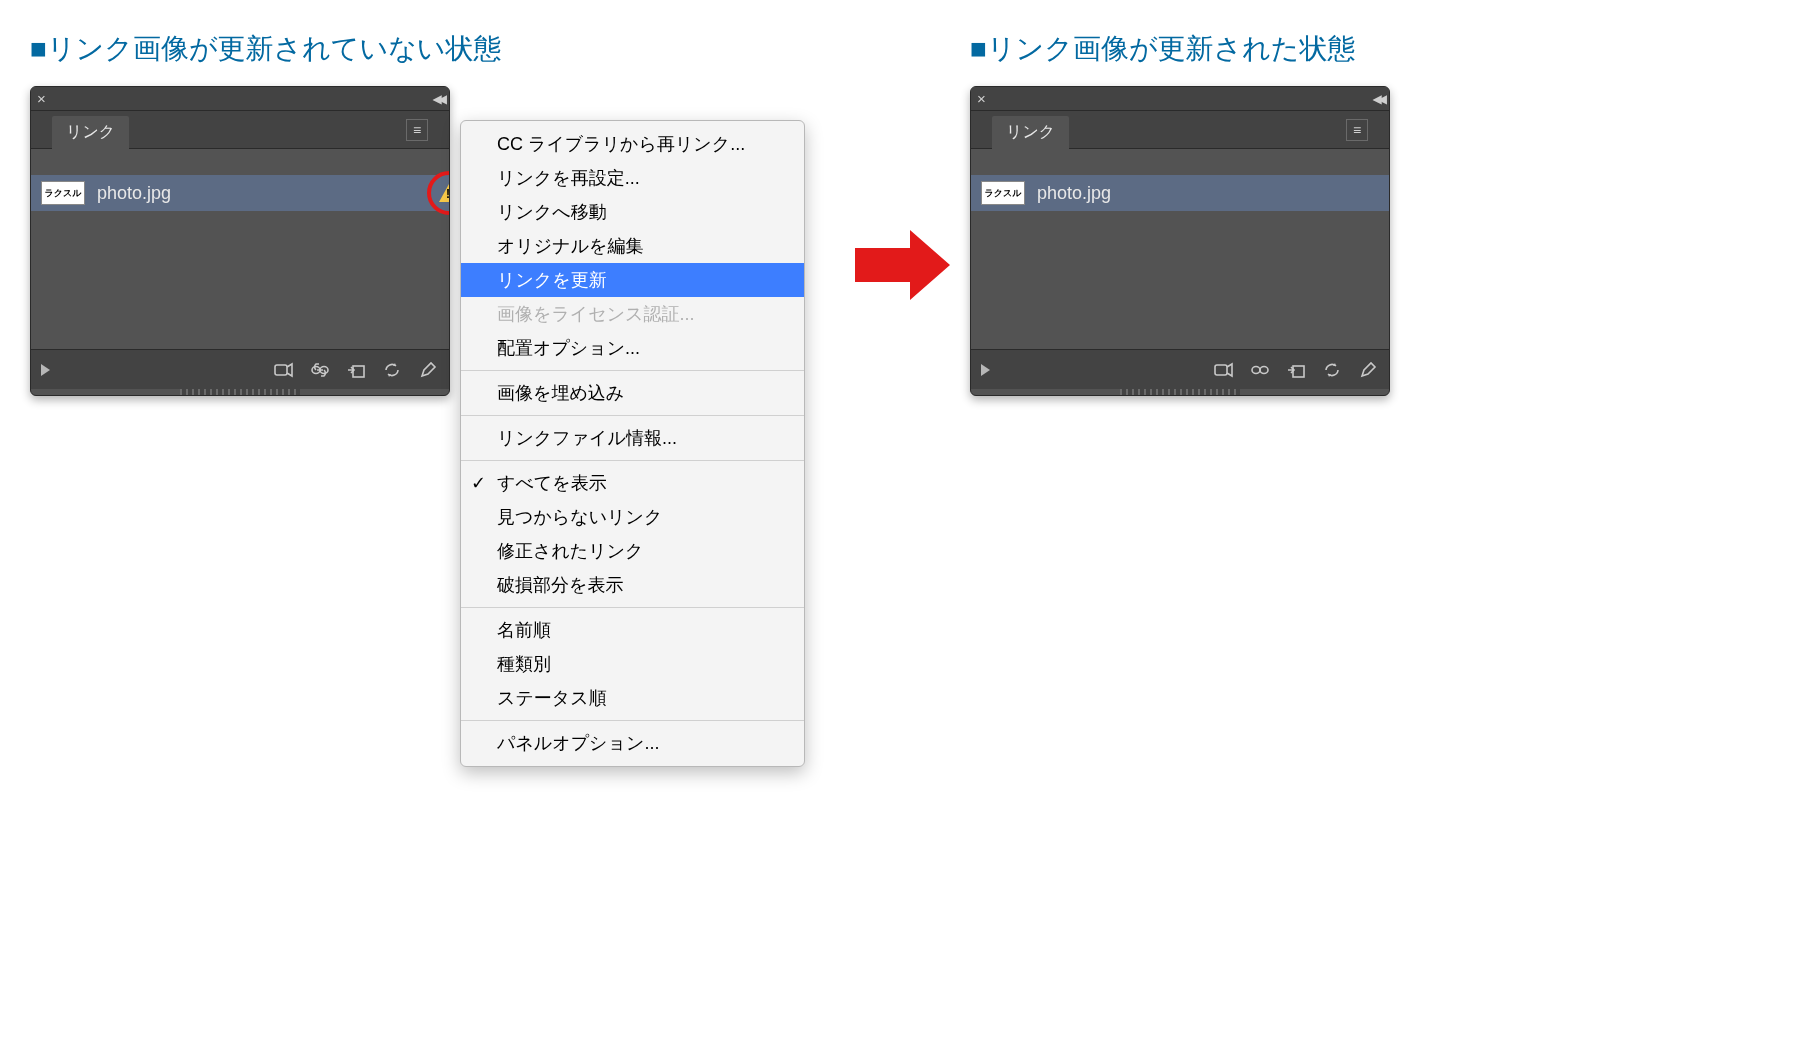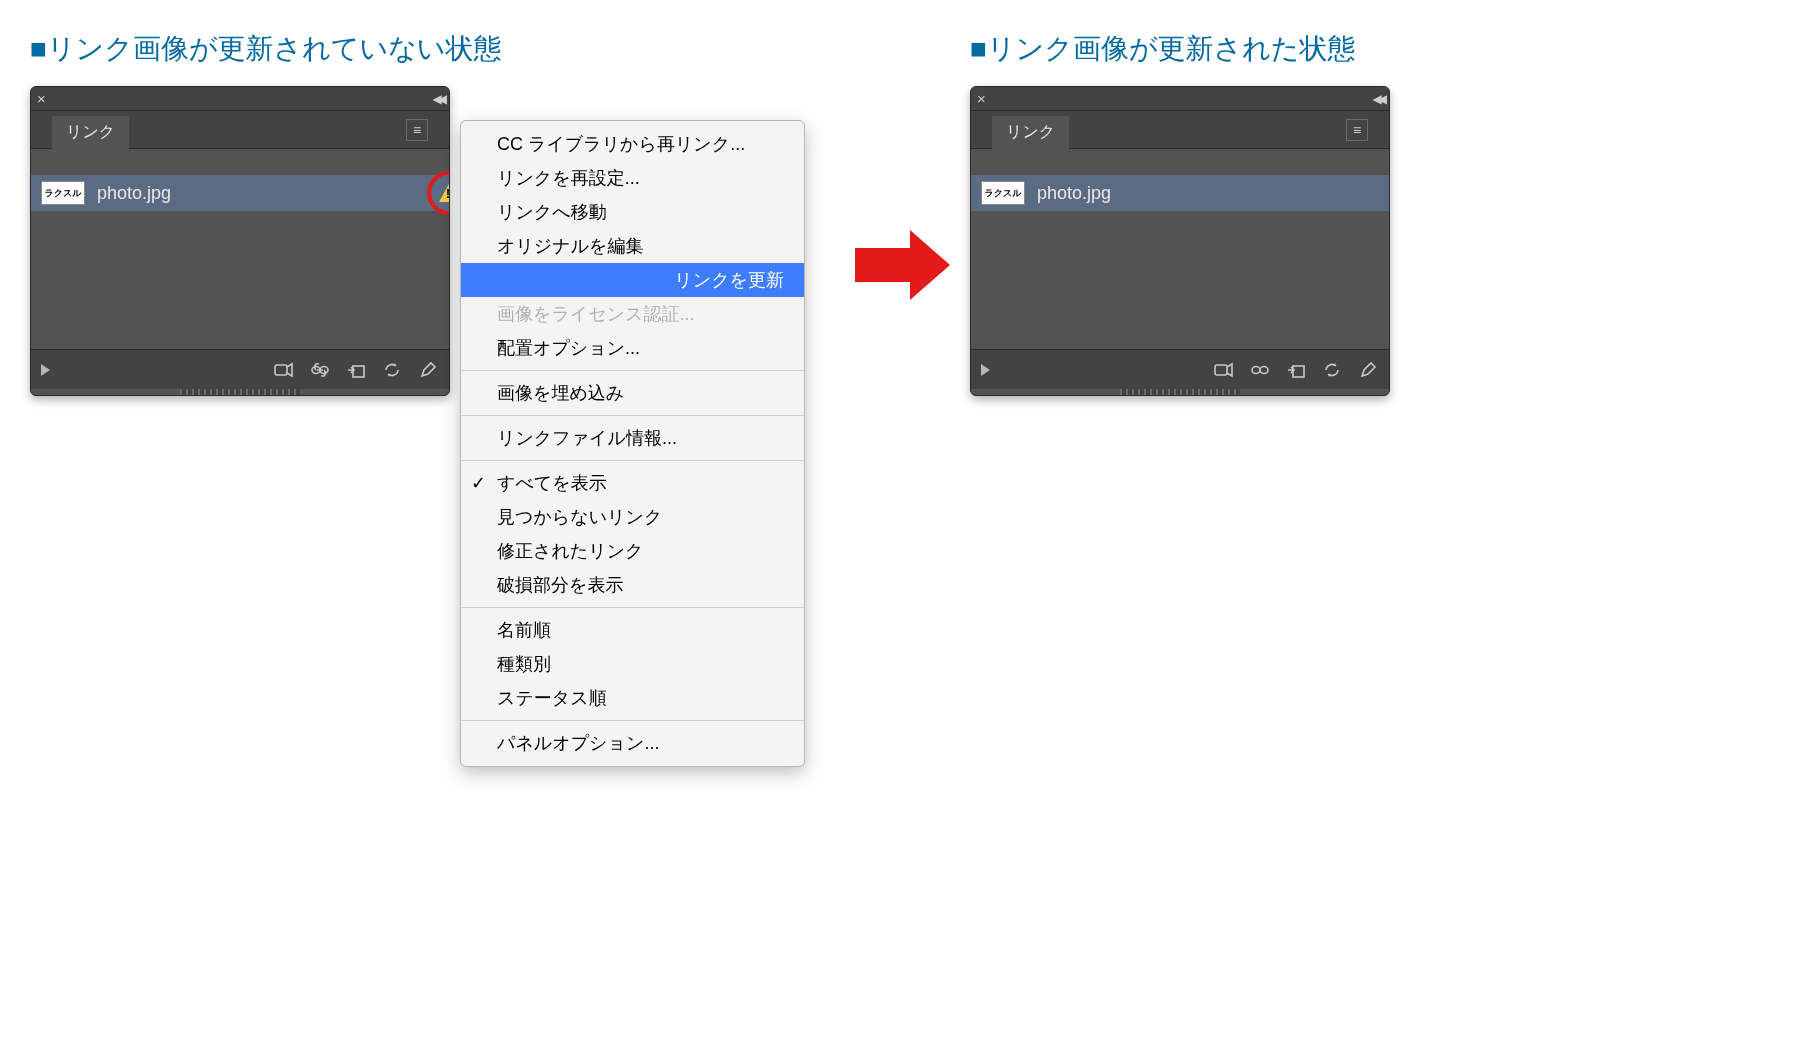--- a/index.html
+++ b/index.html
@@ -188,21 +188,20 @@
     font-size: 18px;
     color: #000;
   }
   .menu-item {
     padding: 5px 20px 5px 36px;
     position: relative;
   }
   .menu-item.highlighted {
     background: #3d7eff;
     color: #fff;
-    text-align: right;
   }
   .menu-item.disabled {
     color: #b0b0b0;
   }
   .menu-sep {
     height: 1px;
     background: #d0d0d0;
     margin: 5px 0;
   }
   .menu-check {

